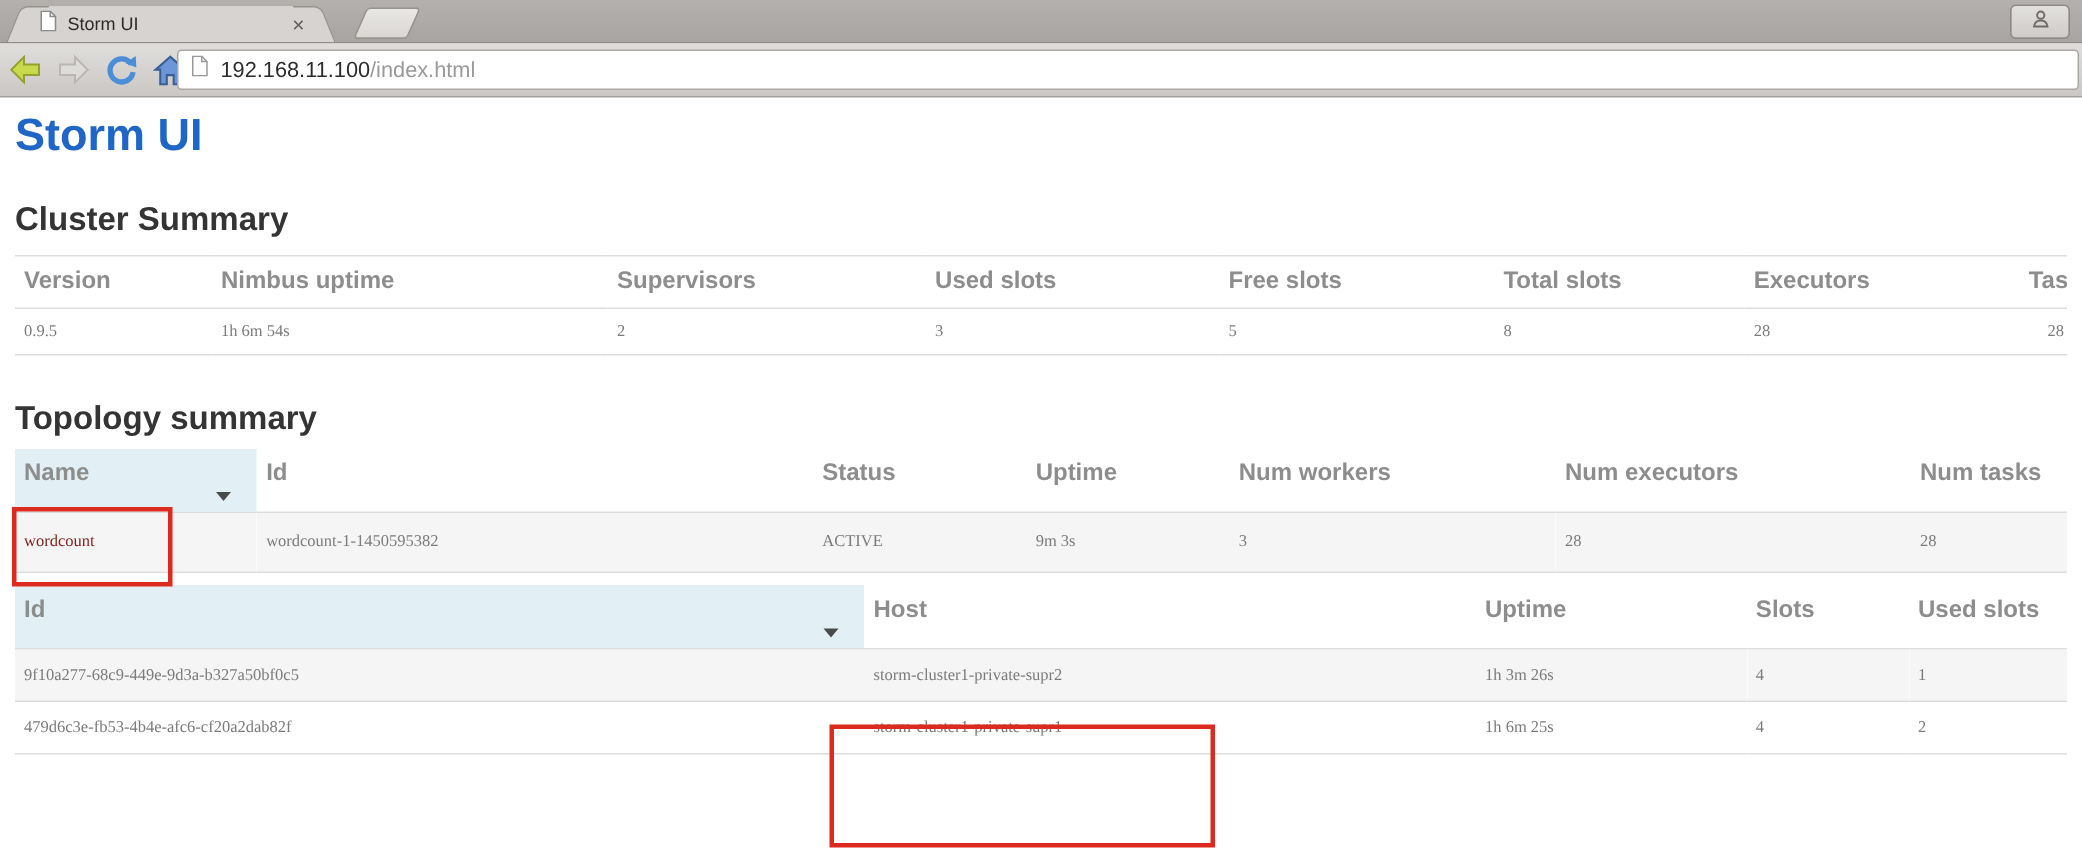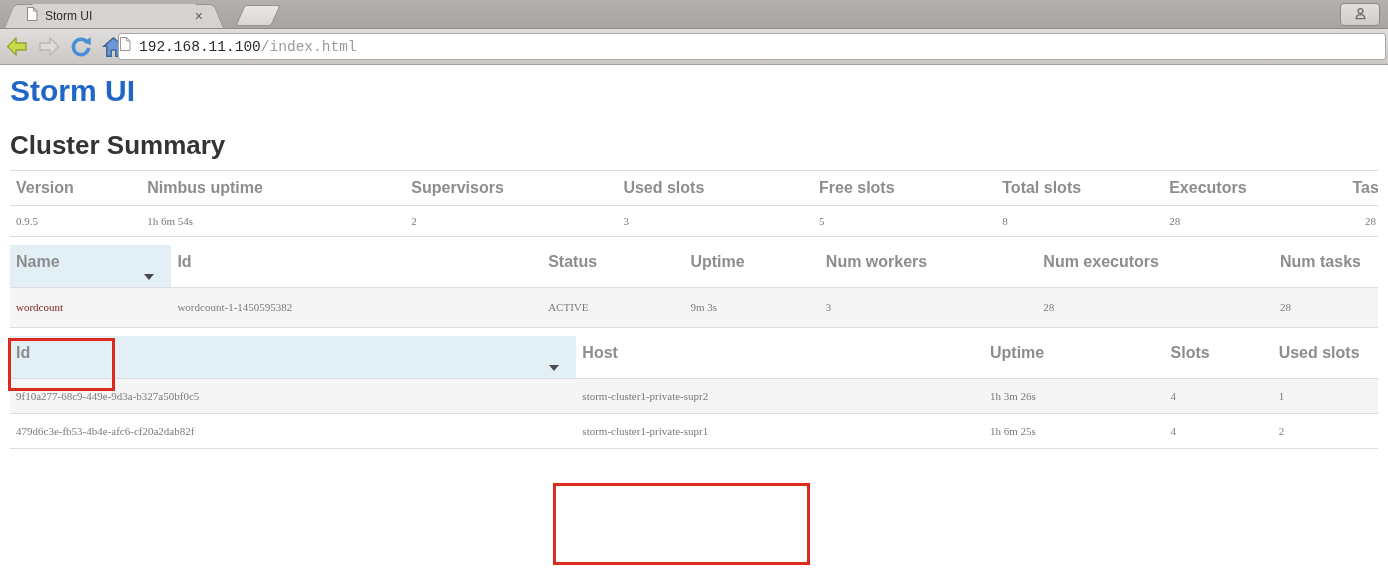--- a/index.html
+++ b/index.html
@@ -39,33 +39,33 @@
   .toolbar{
     position:absolute;left:0;top:29px;width:1388px;height:35px;
     background:linear-gradient(#e0dedc,#cac7c4);
     border-bottom:1px solid #a3a09d;
     display:flex;align-items:center;
   }
   .nav-btn{width:30px;height:28px;display:flex;align-items:center;justify-content:center;margin-left:2px;}
   .urlbar{
     position:absolute;left:118px;right:2px;top:4px;height:25px;
     background:#fff;border:1px solid #aaa7a4;border-radius:3px;
-    display:flex;align-items:center;padding-left:0;font-family:Liberation Mono, monospace;
+    display:flex;align-items:center;padding-left:8px;
   }
   .url-text{font-size:14.5px;margin-left:8px;}
   .url-host{color:#2b2b2b;}
   .url-path{color:#9a9a9a;}
   
   .content{position:absolute;left:0;top:65px;width:1388px;}
   h1.page-title{
     margin:9px 10px 0 10px;font-size:30px;line-height:34px;
     color:#1f66c7;font-weight:bold;
   }
   h2.section-heading{
-    margin:25px 10px 0 10px;font-size:26px;line-height:25px;
+    margin:25px 10px 0 10px;font-size:22px;line-height:25px;
     color:#343434;font-weight:bold;
   }
   h2.tight{margin-top:29px;}
   h2.sup{margin-top:24px;}
   table{border-collapse:collapse;table-layout:fixed;width:1368px;margin:12px 10px 0 10px;}
   table.no-gap{margin-top:8px;}
   th{
     text-align:left;font-size:16px;font-weight:bold;color:#8d8d8d;
     padding:8px 0 8px 6px;border-bottom:1px solid #ddd;vertical-align:top;
     overflow:hidden;white-space:nowrap;
@@ -187,20 +187,21 @@
         <td>2</td>
         <td>3</td>
         <td>5</td>
         <td>8</td>
         <td>28</td>
         <td class="ta-r">28</td>
       </tr>
     </tbody>
   </table>
 
+  <h2 class="section-heading tight">Topology summary</h2>
   <table class="sortable topo-table no-gap">
     <colgroup>
       <col style="width:11.8%">
         <col style="width:27.1%">
         <col style="width:10.4%">
         <col style="width:9.9%">
       <col style="width:15.9%">
         <col style="width:17.3%">
         <col style="width:7.6%">
     </colgroup>

